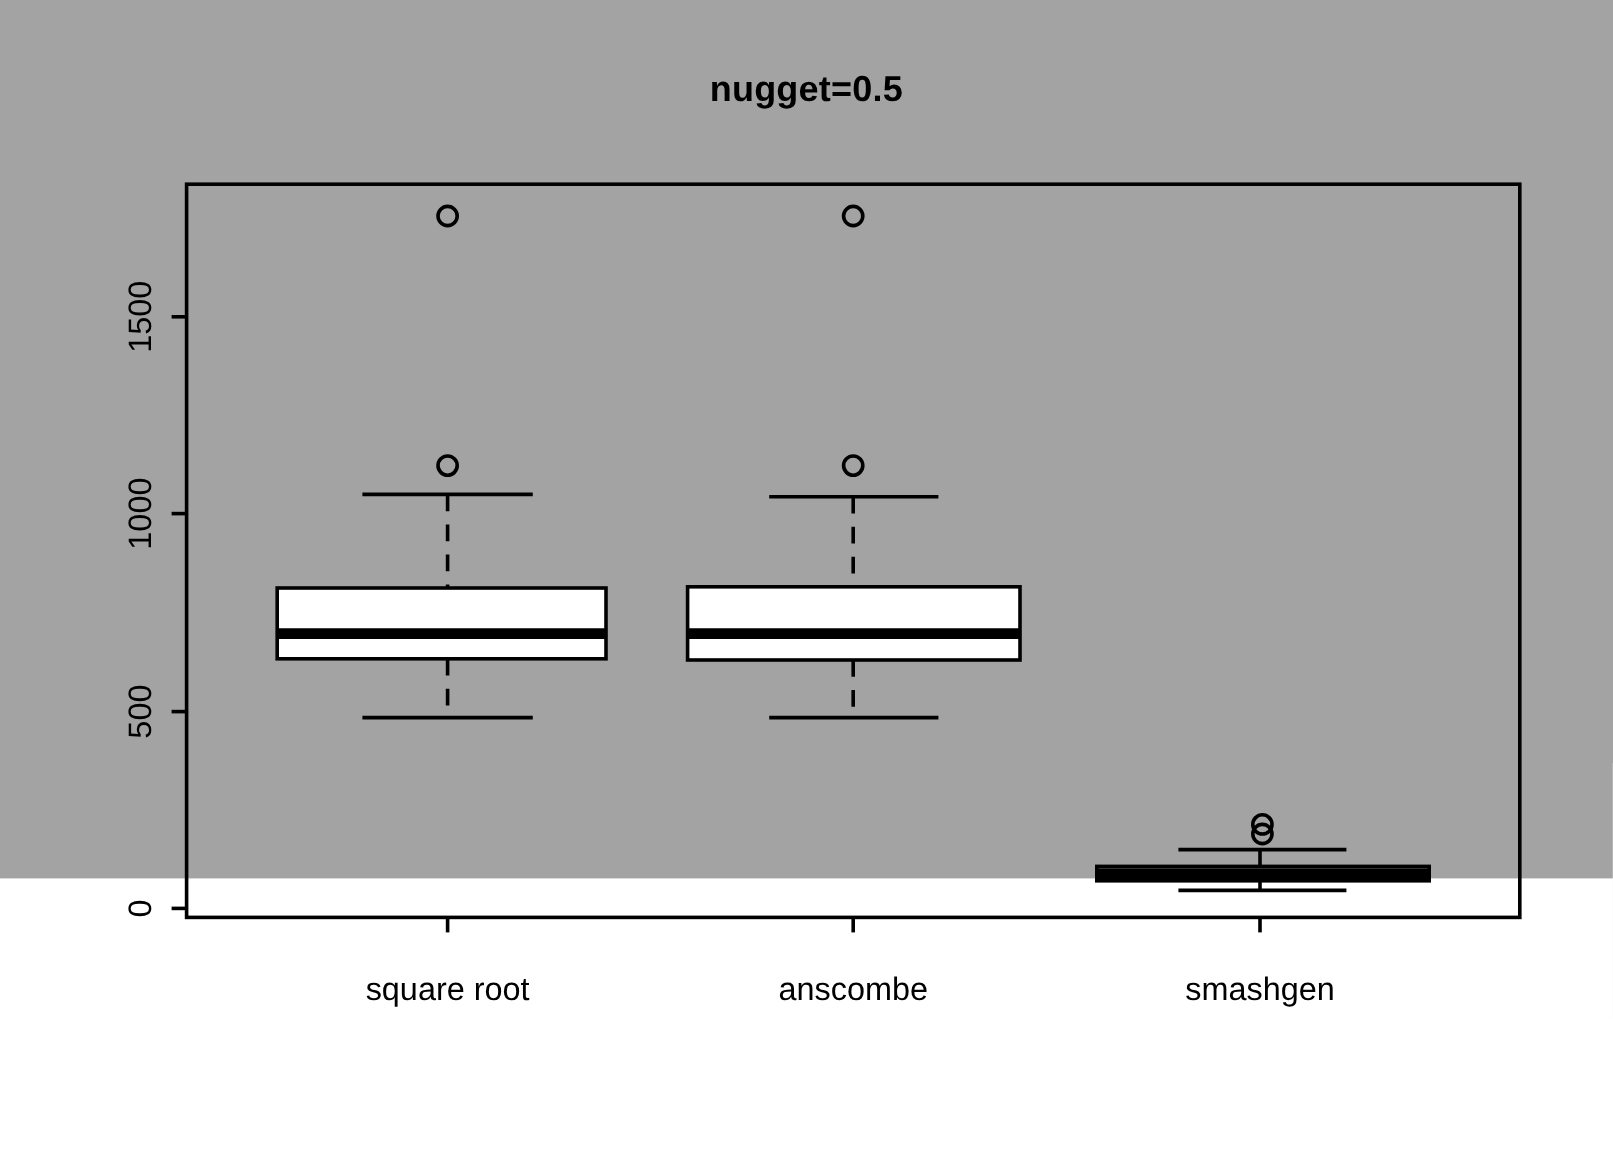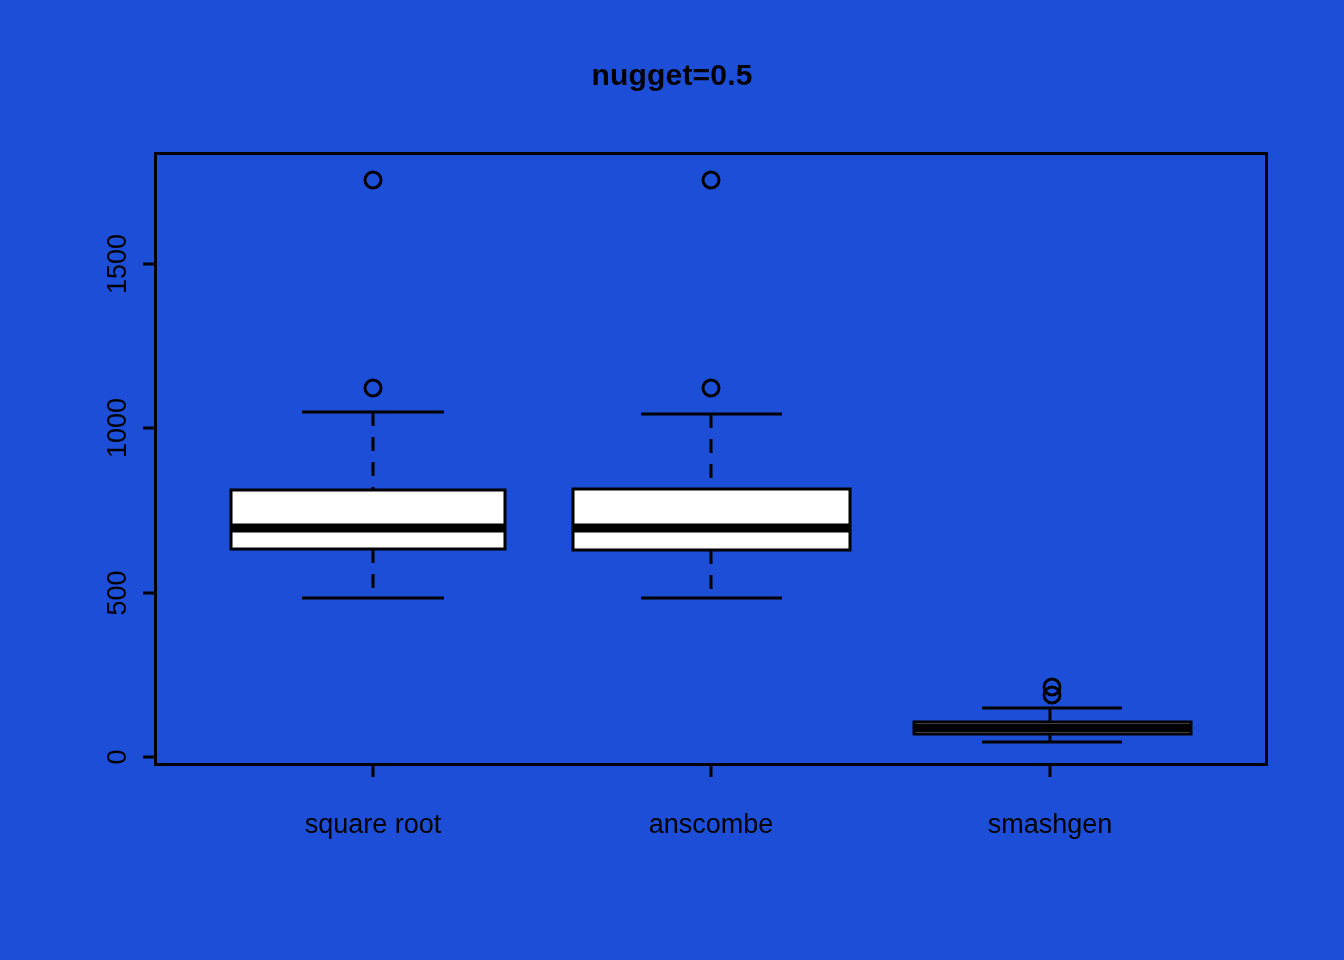--- a/index.html
+++ b/index.html
@@ -1,18 +1,18 @@
 <!DOCTYPE html>
 <html><head>
 <meta charset="utf-8">
 <title>nugget=0.5</title>
 <style>
   html,body{margin:0;padding:0;background:#ffffff;}
   body{width:1344px;height:960px;font-family:"Liberation Sans",sans-serif;color:#000;overflow:hidden;}
-  #root{position:relative;width:1344px;height:960px;background:#1d4ed8;}
+  #root{position:relative;width:1344px;height:732px;background:#a3a3a3;}
   #chart-title{
     position:absolute;left:0;top:58px;width:1344px;text-align:center;
     font-size:30px;font-weight:bold;letter-spacing:0.2px;
   }
   #plot-svg{position:absolute;left:0;top:0;}
   .tick-label{
     font-size:27px;font-family:"Liberation Sans",sans-serif;fill:#000;
   }
   .x-tick-label{
     font-size:27px;font-family:"Liberation Sans",sans-serif;fill:#000;

